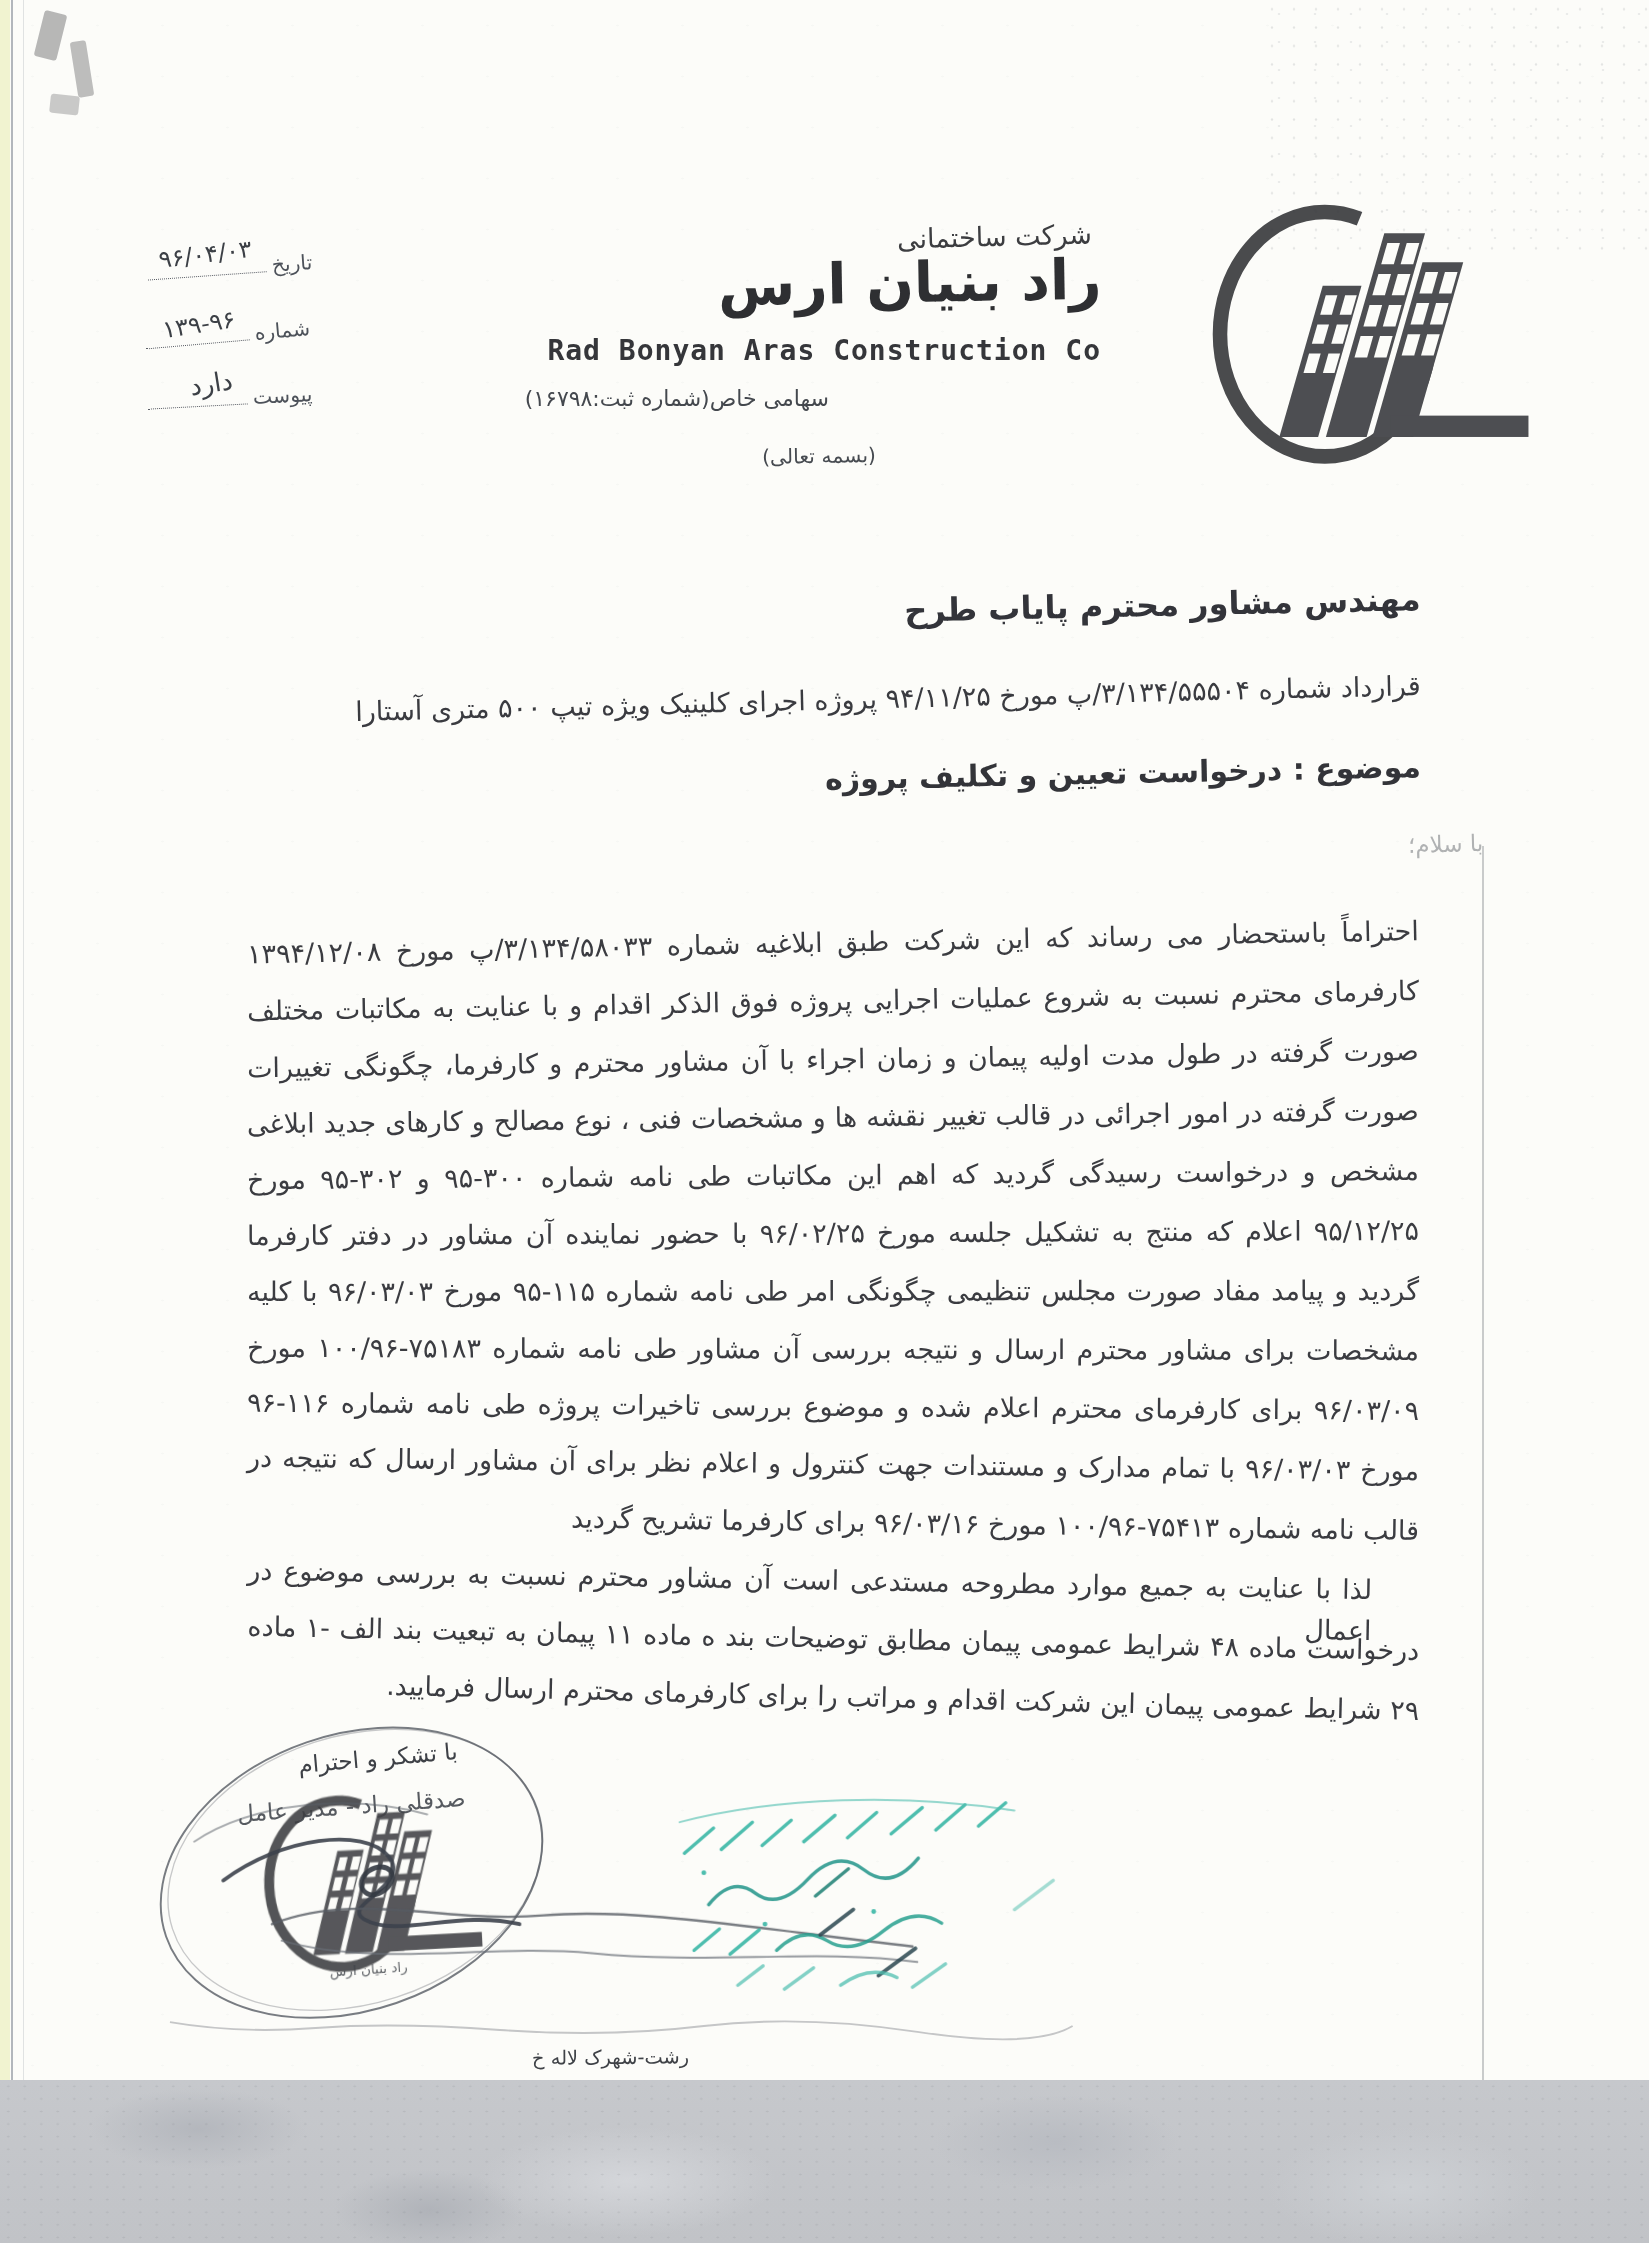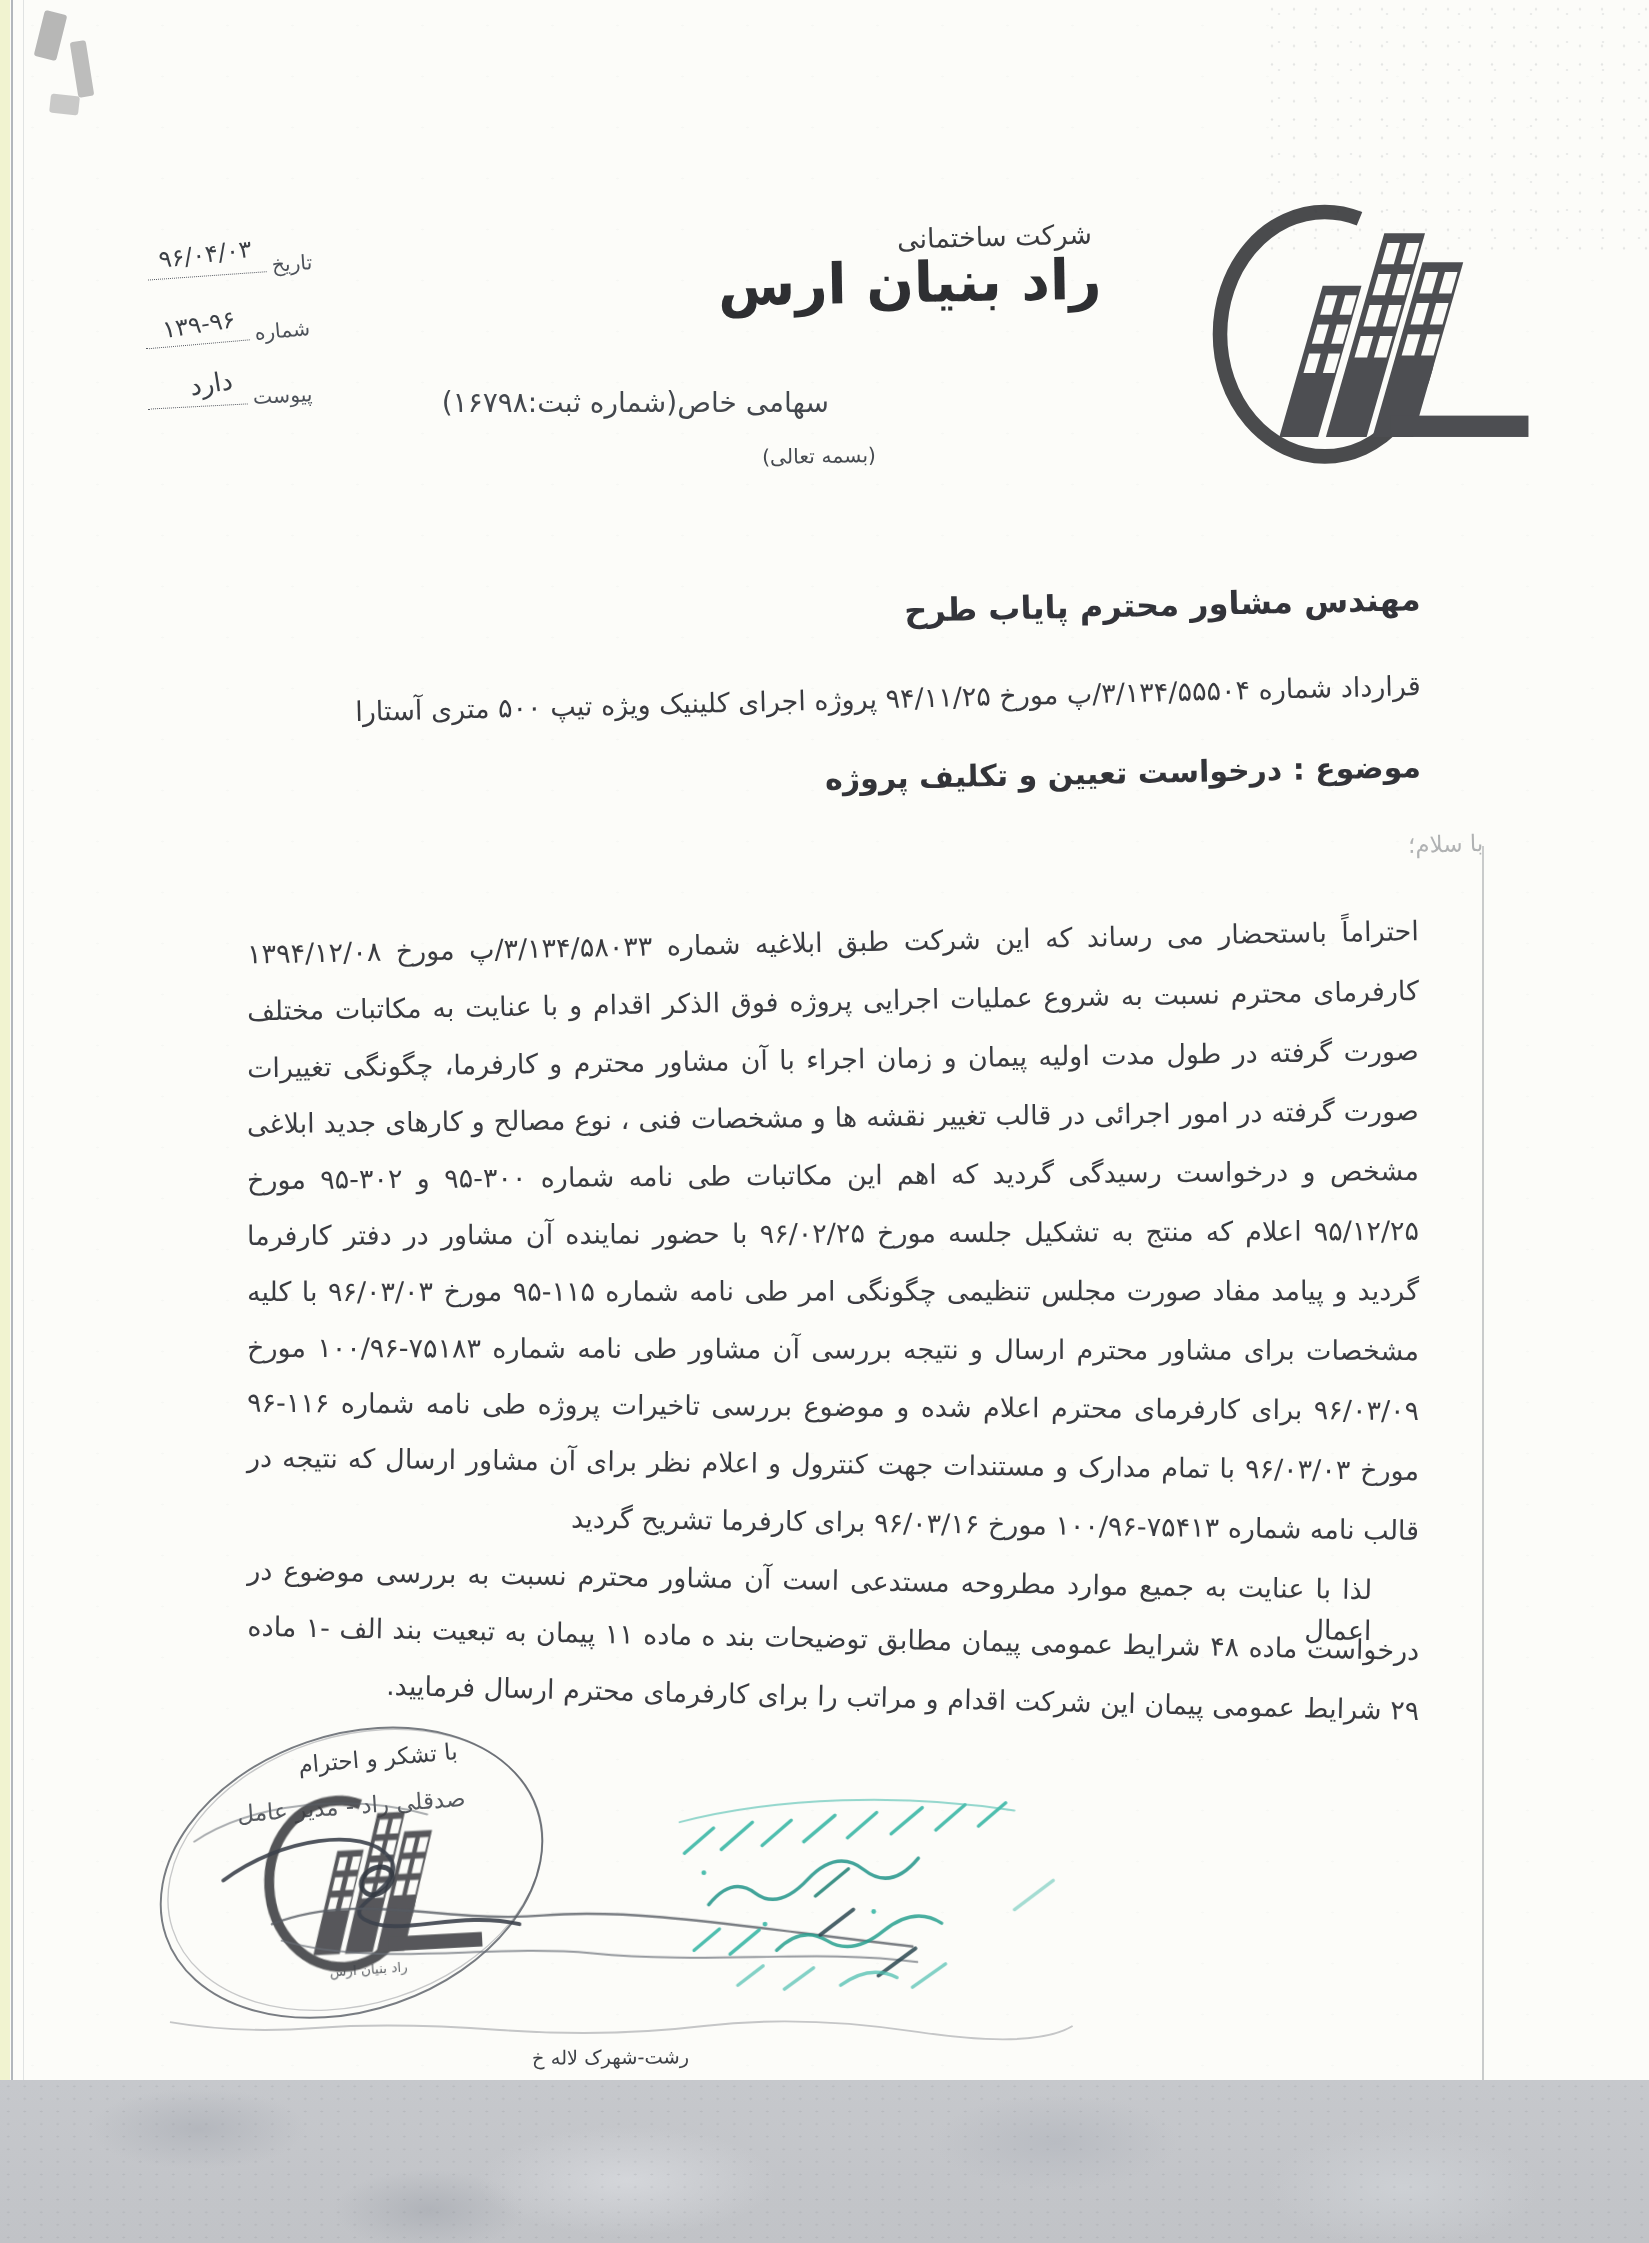--- a/index.html
+++ b/index.html
@@ -38,21 +38,21 @@
   #row-number .meta-value{left:17.5px;top:-15.5px;transform:rotate(-4deg);}
   #row-attach{right:1337px;top:382px;transform:rotate(-3deg);}
   #row-attach .meta-value{left:43px;top:-19.4px;font-size:26px;transform:rotate(-6deg);}
 
   
   .co-small{position:absolute;right:558px;top:221px;font-size:27px;color:#3c3d40;transform:rotate(-1.5deg);}
   .co-large{position:absolute;right:549px;top:250px;font-size:56px;font-weight:bold;color:#2e2f32;
     transform:rotate(-1deg);letter-spacing:1.9px;}
   .co-en{position:absolute;right:549px;top:334px;direction:ltr;
     font-family:"DejaVu Sans Mono",monospace;font-weight:700;font-size:28px;letter-spacing:1px;color:#35363a;}
-  .co-reg{position:absolute;right:821px;top:386px;font-size:28px;color:#44484e;}
+  .co-reg{position:absolute;right:821px;top:386px;font-size:22px;color:#44484e;}
   .bismillah{position:absolute;right:774px;top:444px;font-size:20.4px;color:#464a50;transform:rotate(-1deg);}
   .logo-svg{position:absolute;left:1198px;top:177px;width:335px;height:291px;opacity:.92;}
 
   
   .recipient{position:absolute;right:229px;top:580px;font-size:32px;font-weight:bold;color:#33343a;
     white-space:nowrap;transform:rotate(-1.3deg);transform-origin:right center;}
   .contract{position:absolute;right:229px;top:670px;font-size:27px;color:#3a3b40;
     white-space:nowrap;transform:rotate(-1.4deg);transform-origin:right center;}
   .subject{position:absolute;right:229px;top:749px;font-size:30px;font-weight:bold;color:#333439;
     white-space:nowrap;transform:rotate(-1.2deg);transform-origin:right center;}
@@ -162,20 +162,21 @@
     <span class="meta-value">۱۳۹-۹۶</span>
   </div>
   <div class="meta-row" id="row-attach">
     <span class="label">پیوست</span>
     <span class="dots"></span>
     <span class="meta-value">دارد</span>
   </div>
 
   <div class="co-small">شرکت ساختمانی</div>
   <div class="co-large">راد بنیان ارس</div>
+  <div class="co-en">Rad Bonyan Aras Construction Co</div>
   <div class="co-reg">سهامی خاص(شماره ثبت:۱۶۷۹۸)</div>
   <div class="bismillah">(بسمه تعالی)</div>
 
   <svg class="logo-svg" viewBox="0 0 340 300">
     <use href="#rba-logo"></use>
   </svg>
 
   <div class="recipient">مهندس مشاور محترم پایاب طرح</div>
   <div class="contract">قرارداد شماره ۳/۱۳۴/۵۵۵۰۴/پ مورخ ۹۴/۱۱/۲۵ پروژه اجرای کلینیک ویژه تیپ ۵۰۰ متری آستارا</div>
   <div class="subject">موضوع : درخواست تعیین و تکلیف پروژه</div>

